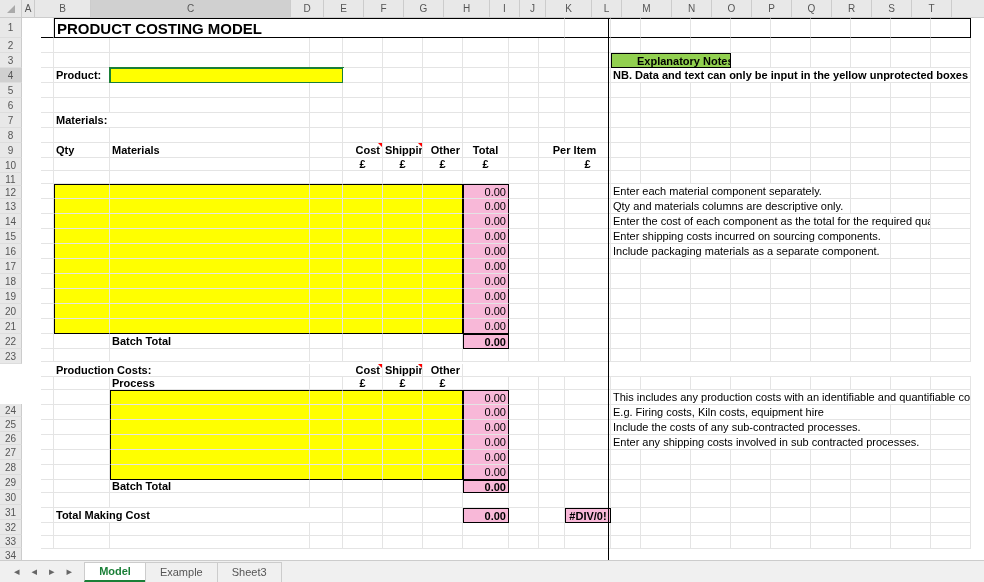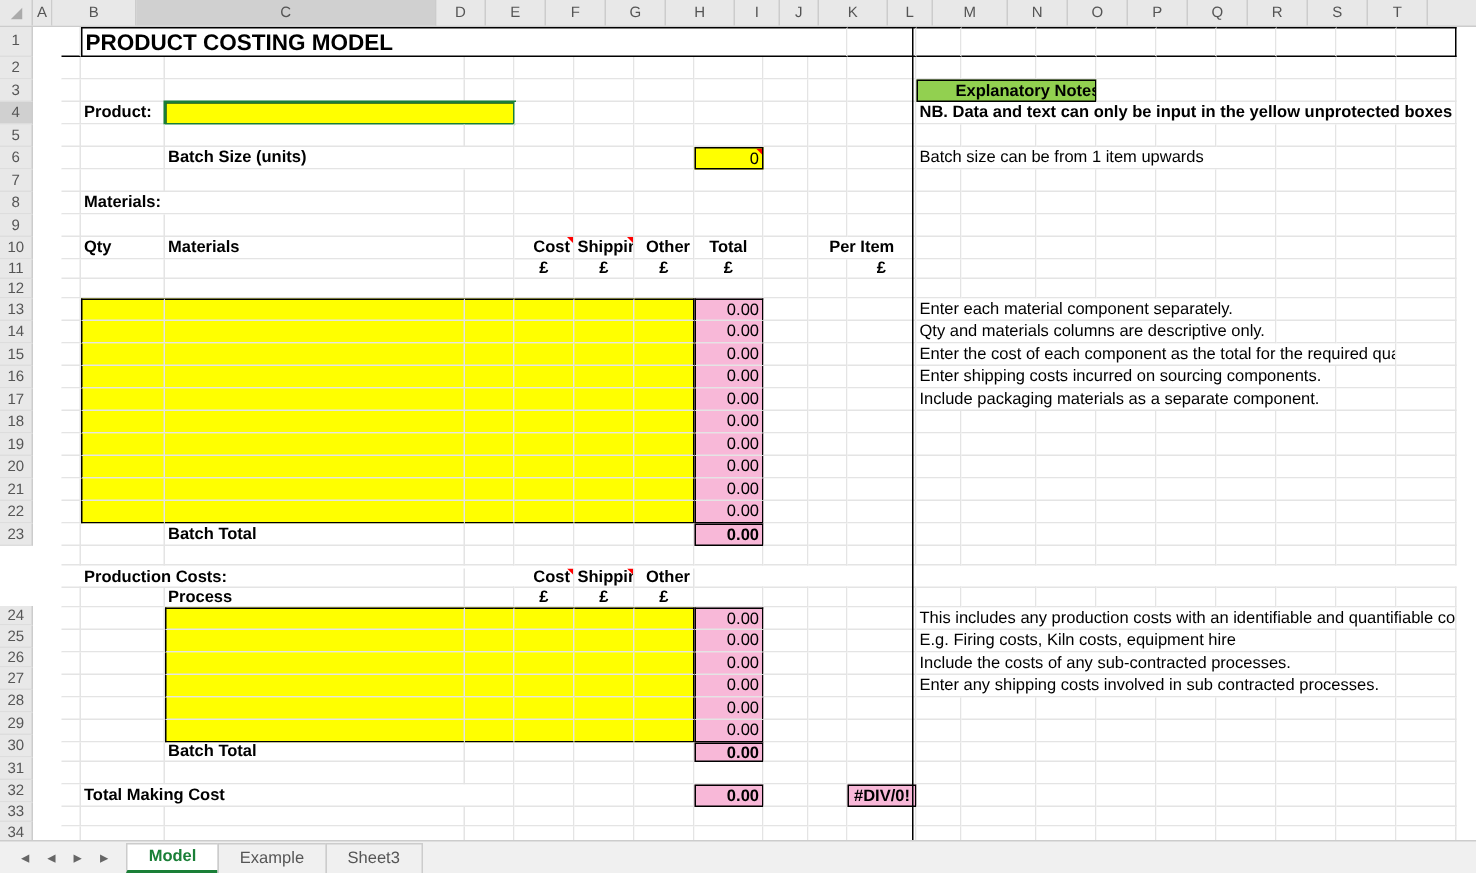--- a/index.html
+++ b/index.html
@@ -233,36 +233,20 @@
               <div class="cell cM" id="cM5"></div>
               <div class="cell cN" id="cN5"></div>
               <div class="cell cO" id="cO5"></div>
               <div class="cell cP" id="cP5"></div>
               <div class="cell cQ" id="cQ5"></div>
               <div class="cell cR" id="cR5"></div>
               <div class="cell cS" id="cS5"></div>
               <div class="cell cT" id="cT5"></div>
             </div>
             <div class="row" style="height: 15px;">
-              <div class="cell cA" id="cA6"></div>
-              <div class="cell cB" id="cB6"></div>
-              <div class="cell cC b" id="cC6" style="width: 233px;">Batch Size (units)</div>
-              <div class="cell cE" id="cE6"></div>
-              <div class="cell cF" id="cF6"></div>
-              <div class="cell cG" id="cG6"></div>
-              <div class="cell cH yellow bt bb bl br r ptr" id="cH6">0<div class="tri"></div></div>
-              <div class="cell cI" id="cI6"></div>
-              <div class="cell cJ" id="cJ6"></div>
-              <div class="cell cK" id="cK6"></div>
-              <div class="cell cL" id="cL6" style="width: 240px;">Batch size can be from 1 item upwards</div>
-              <div class="cell cR" id="cR6"></div>
-              <div class="cell cS" id="cS6"></div>
-              <div class="cell cT" id="cT6"></div>
-            </div>
-            <div class="row" style="height: 15px;">
               <div class="cell cA" id="cA7"></div>
               <div class="cell cB" id="cB7"></div>
               <div class="cell cC" id="cC7"></div>
               <div class="cell cD" id="cD7"></div>
               <div class="cell cE" id="cE7"></div>
               <div class="cell cF" id="cF7"></div>
               <div class="cell cG" id="cG7"></div>
               <div class="cell cH" id="cH7"></div>
               <div class="cell cI" id="cI7"></div>
               <div class="cell cJ" id="cJ7"></div>

